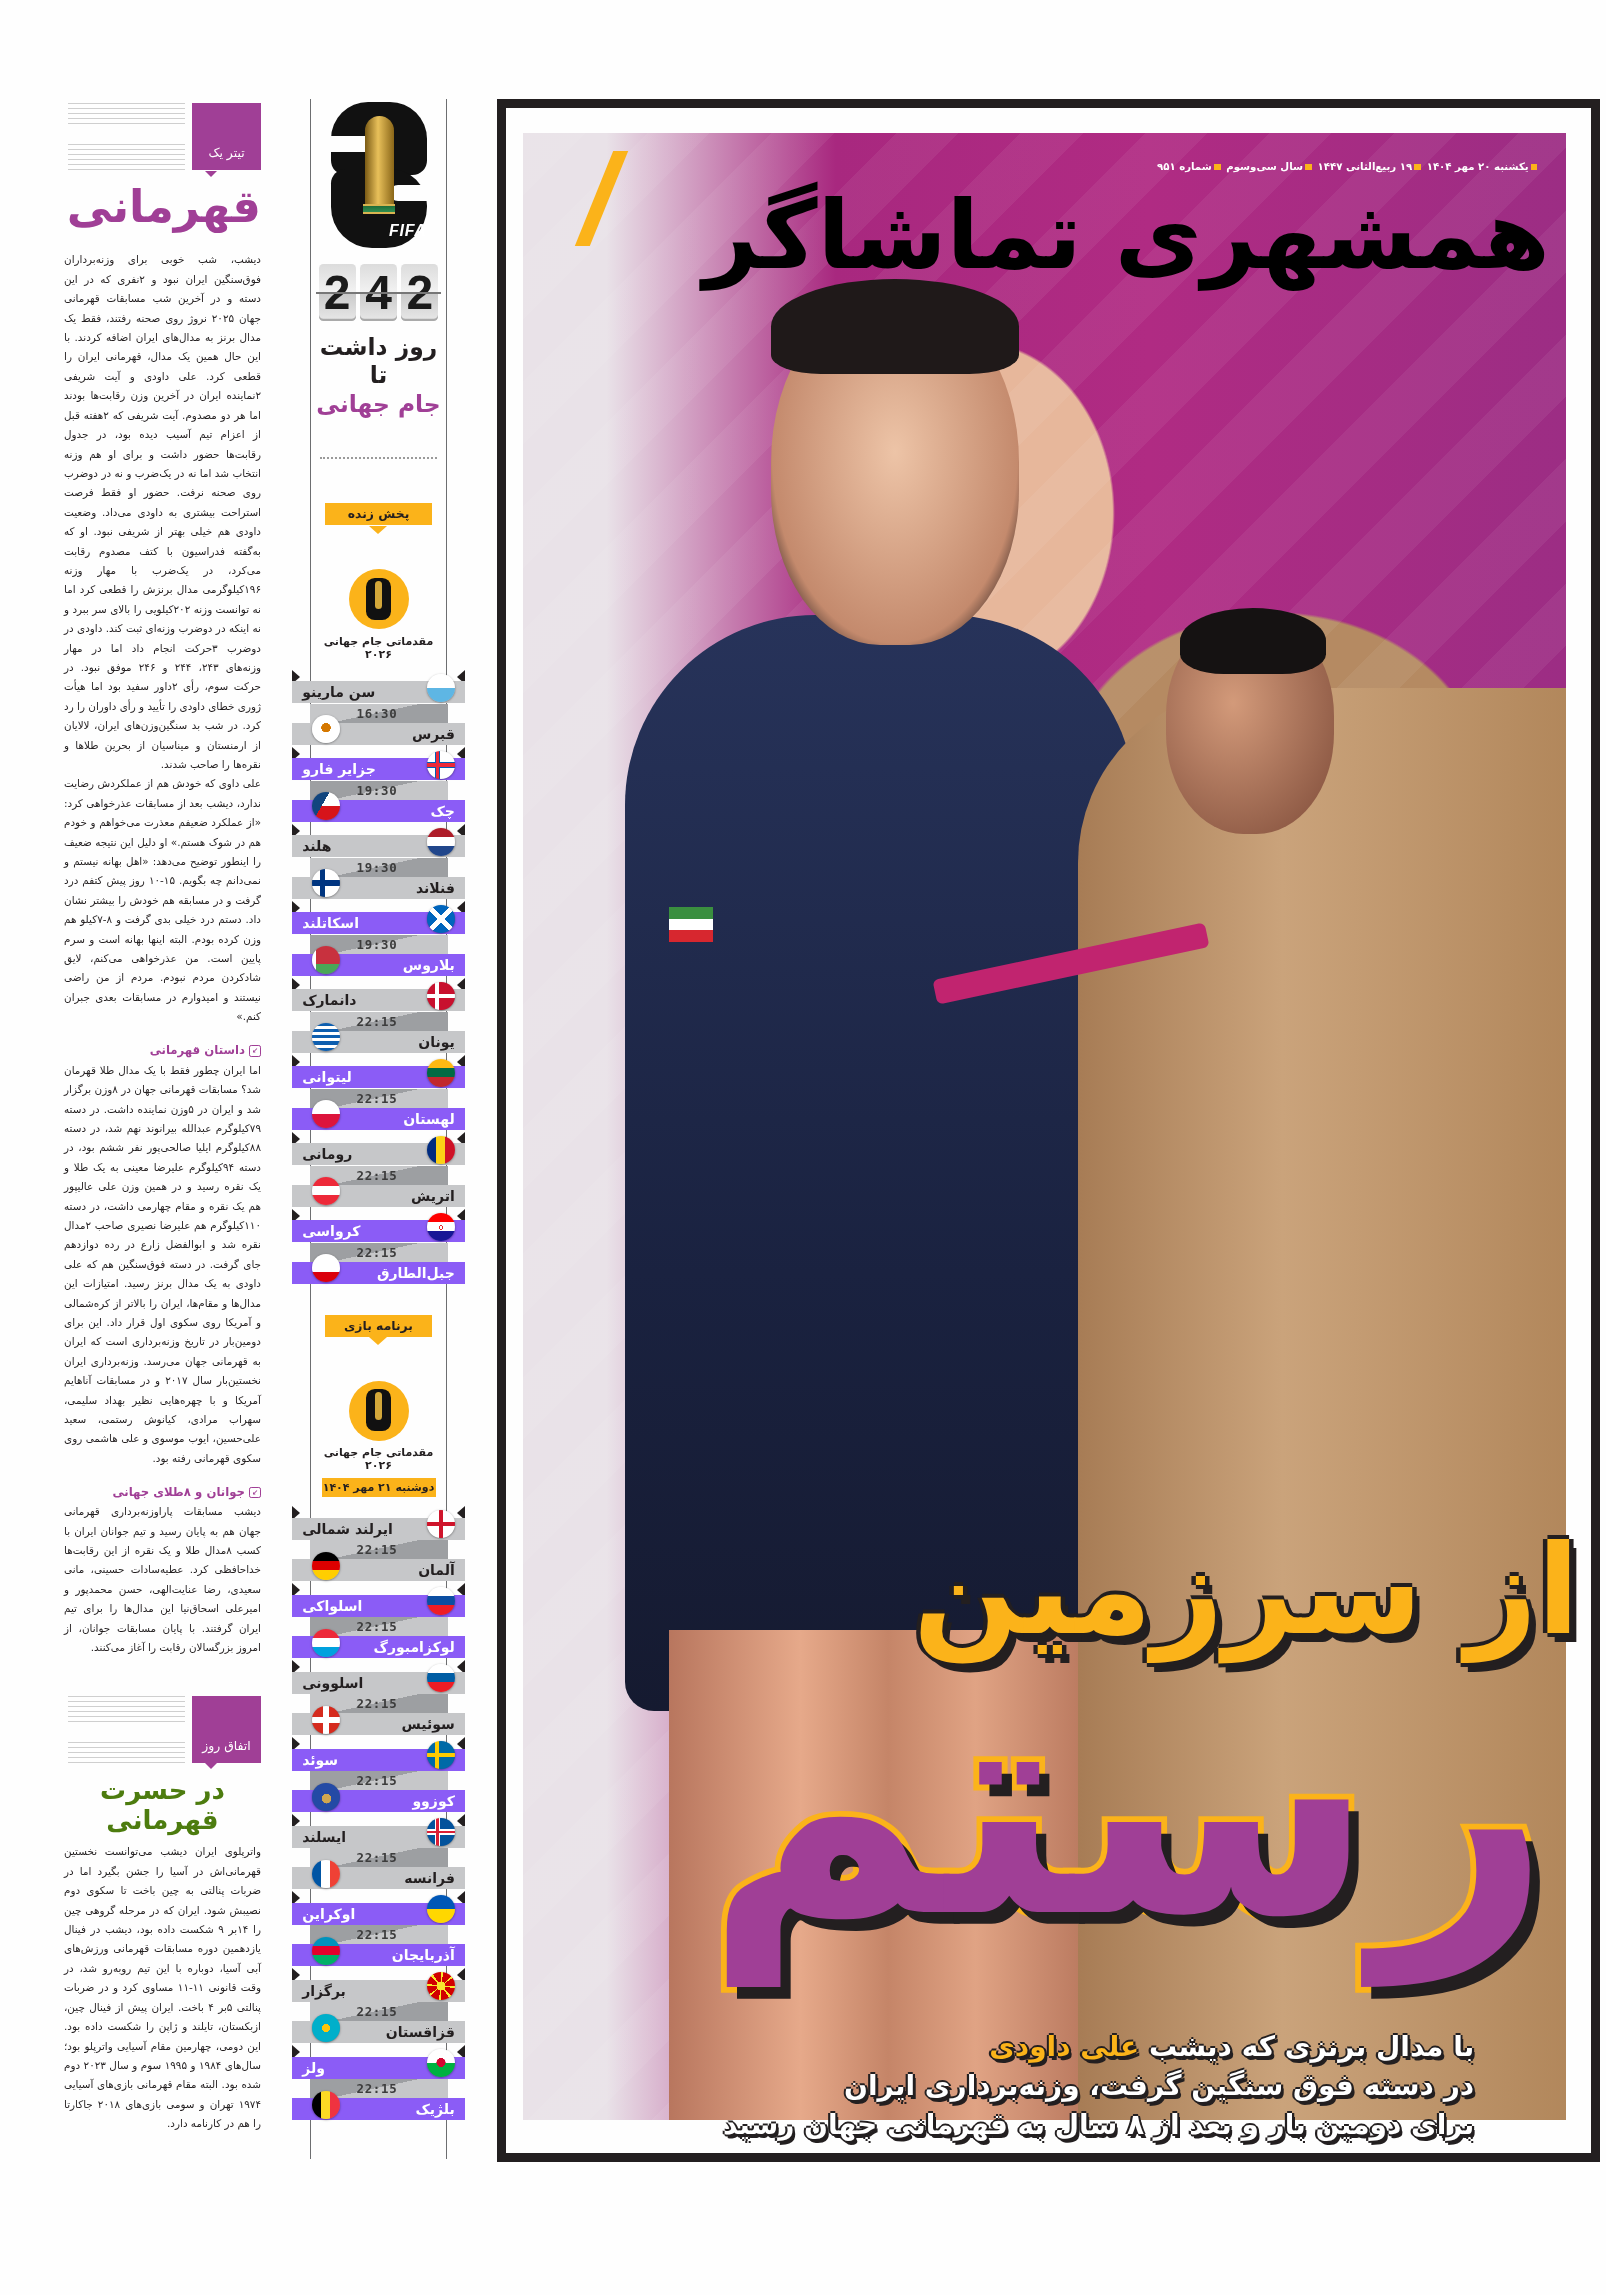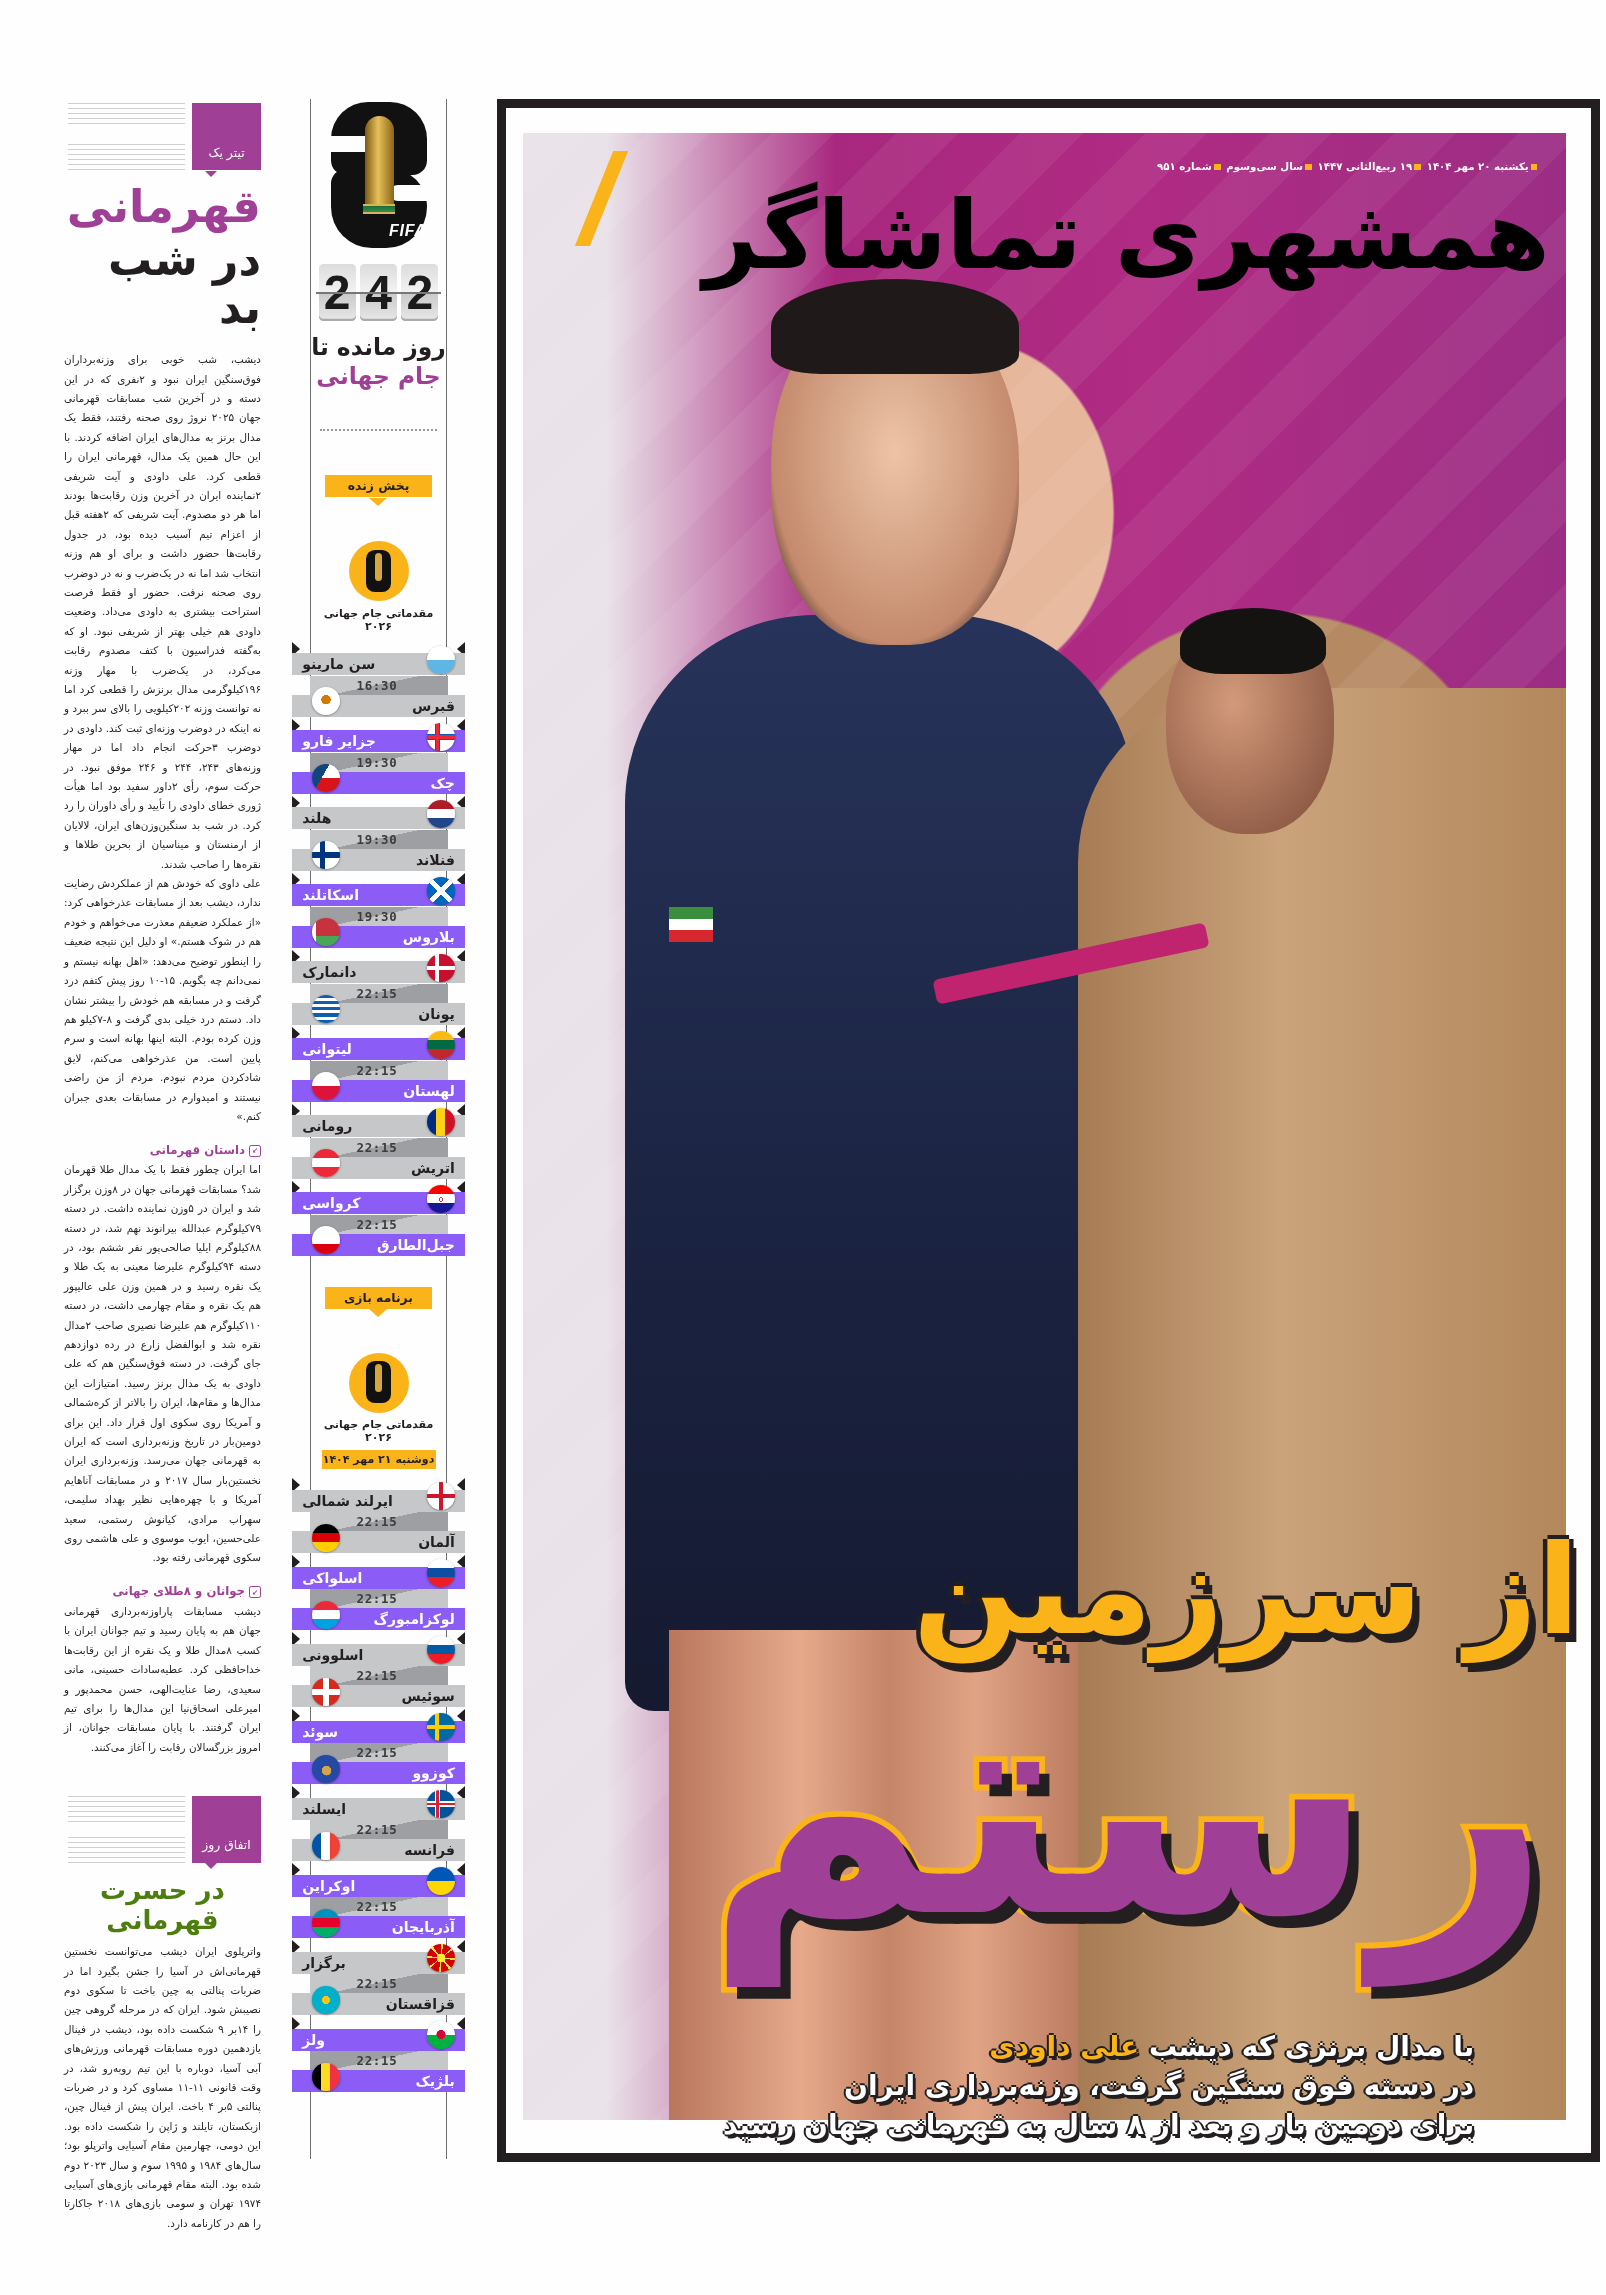--- a/index.html
+++ b/index.html
@@ -114,21 +114,20 @@
 </style>
 </head>
 <body>
 
 <div class="left-col">
   <div class="kicker-box-row">
     <div class="kicker-lines"></div>
     <div class="kicker-box">تیتر یک</div>
   </div>
   <div class="headline-purple">قهرمانی</div>
-  <div class="headline-black">در شب بد</div>
 
   <div class="body-text">
     <p>دیشب، شب خوبی برای وزنه‌برداران فوق‌سنگین ایران نبود و ۲نفری که در این دسته و در آخرین شب مسابقات قهرمانی جهان ۲۰۲۵ نروژ روی صحنه رفتند، فقط یک مدال برنز به مدال‌های ایران اضافه کردند. با این حال همین یک مدال، قهرمانی ایران را قطعی کرد. علی داودی و آیت شریفی ۲نماینده ایران در آخرین وزن رقابت‌ها بودند اما هر دو مصدوم. آیت شریفی که ۲هفته قبل از اعزام تیم آسیب دیده بود، در جدول رقابت‌ها حضور داشت و برای او هم وزنه انتخاب شد اما نه در یک‌ضرب و نه در دوضرب روی صحنه نرفت. حضور او فقط فرصت استراحت بیشتری به داودی می‌داد. وضعیت داودی هم خیلی بهتر از شریفی نبود. او که به‌گفته فدراسیون با کتف مصدوم رقابت می‌کرد، در یک‌ضرب با مهار وزنه ۱۹۶کیلوگرمی مدال برنزش را قطعی کرد اما نه توانست وزنه ۲۰۲کیلویی را بالای سر ببرد و نه اینکه در دوضرب وزنه‌ای ثبت کند. داودی در دوضرب ۳حرکت انجام داد اما در مهار وزنه‌های ۲۴۳، ۲۴۴ و ۲۴۶ موفق نبود. در حرکت سوم، رأی ۲داور سفید بود اما هیأت ژوری خطای داودی را تأیید و رأی داوران را رد کرد. در شب بد سنگین‌وزن‌های ایران، لالایان از ارمنستان و میناسیان از بحرین طلاها و نقره‌ها را صاحب شدند.</p>
     <p>علی داوی که خودش هم از عملکردش رضایت ندارد، دیشب بعد از مسابقات عذرخواهی کرد: «از عملکرد ضعیفم معذرت می‌خواهم و خودم هم در شوک هستم.» او دلیل این نتیجه ضعیف را اینطور توضیح می‌دهد: «اهل بهانه نیستم و نمی‌دانم چه بگویم. ۱۵-۱۰ روز پیش کتفم درد گرفت و در مسابقه هم خودش را بیشتر نشان داد. دستم درد خیلی بدی گرفت و ۸-۷کیلو هم وزن کرده بودم. البته اینها بهانه است و سرم پایین است. من عذرخواهی می‌کنم، لایق شادکردن مردم نبودم. مردم از من راضی نیستند و امیدوارم در مسابقات بعدی جبران کنم.»</p>
 
     <div class="subhead">
       <span class="subhead-icon">↙</span>
       <span>داستان قهرمانی</span>
     </div>
     <p>اما ایران چطور فقط با یک مدال طلا قهرمان شد؟ مسابقات قهرمانی جهان در ۸وزن برگزار شد و ایران در ۵وزن نماینده داشت. در دسته ۷۹کیلوگرم عبدالله بیرانوند نهم شد، در دسته ۸۸کیلوگرم ایلیا صالحی‌پور نفر ششم بود، در دسته ۹۴کیلوگرم علیرضا معینی به یک طلا و یک نقره رسید و در همین وزن علی عالیپور هم یک نقره و مقام چهارمی داشت، در دسته ۱۱۰کیلوگرم هم علیرضا نصیری صاحب ۲مدال نقره شد و ابوالفضل زارع در رده دوازدهم جای گرفت. در دسته فوق‌سنگین هم که علی داودی به یک مدال برنز رسید. امتیازات این مدال‌ها و مقام‌ها، ایران را بالاتر از کره‌شمالی و آمریکا روی سکوی اول قرار داد. این برای دومین‌بار در تاریخ وزنه‌برداری است که ایران به قهرمانی جهان می‌رسد. وزنه‌برداری ایران نخستین‌بار سال ۲۰۱۷ و در مسابقات آناهایم آمریکا و با چهره‌هایی نظیر بهداد سلیمی، سهراب مرادی، کیانوش رستمی، سعید علی‌حسین، ایوب موسوی و علی هاشمی روی سکوی قهرمانی رفته بود.</p>
@@ -161,21 +160,21 @@
     <div class="trophy"></div>
     <div class="trophy-base"></div>
     <div class="fifa-text">FIFA</div>
   </div>
 
   <div class="flip">
     <div class="flip-digit">2</div>
     <div class="flip-digit">4</div>
     <div class="flip-digit">2</div>
   </div>
-  <div class="countdown-label-1">روز مانده تا</div>
+  <div class="countdown-label-1">روز داشت تا</div>
   <div class="countdown-label-2">جام جهانی</div>
   <div class="dot-divider"></div>
 
   <div class="tag-yellow">پخش زنده</div>
   <div class="qual-logo">
     <div class="qual-logo-inner"></div>
     <div class="qual-logo-cup"></div>
   </div>
   <div class="qual-caption">مقدماتی جام جهانی ۲۰۲۶</div>
   <div class="matches" id="live-matches">

